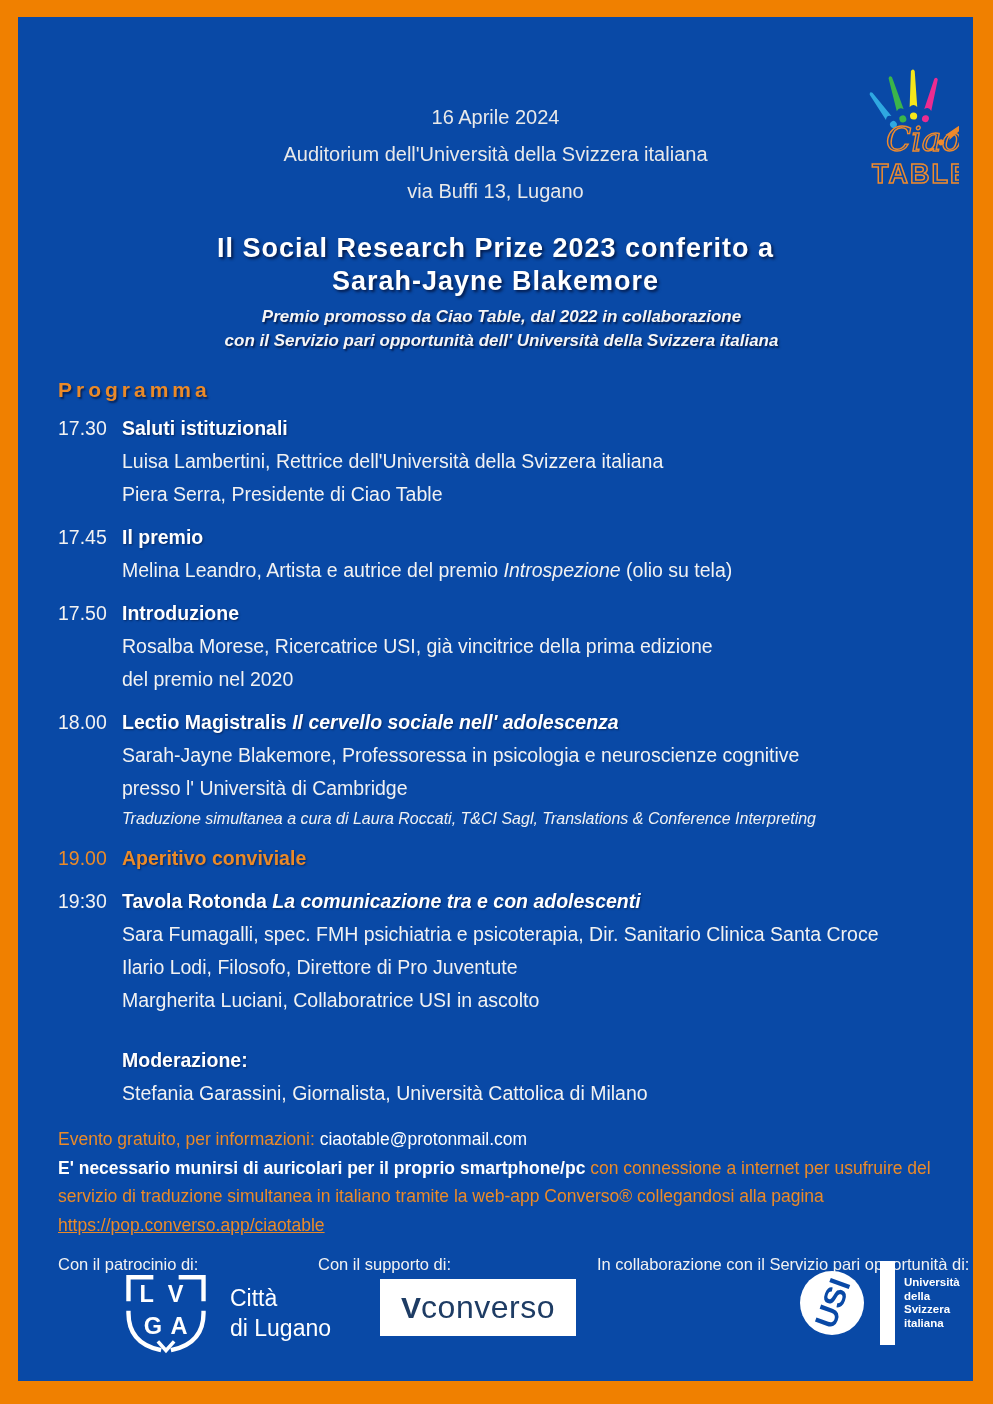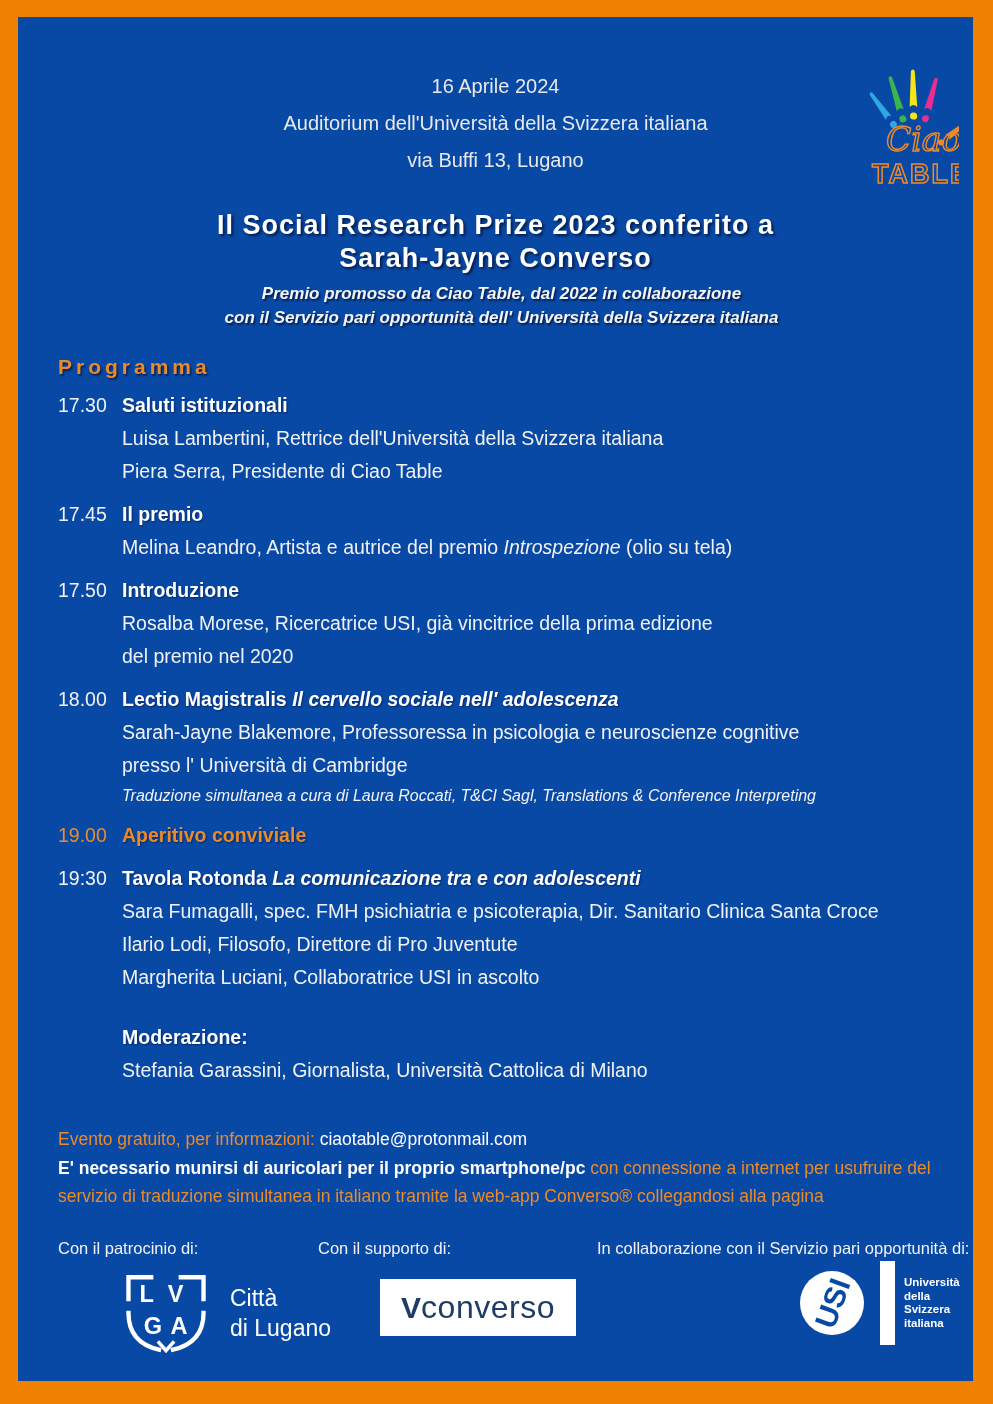--- a/index.html
+++ b/index.html
@@ -2,24 +2,24 @@
 <html><head>
 <meta charset="utf-8">
 <style>
   * { margin:0; padding:0; box-sizing:border-box; }
   body { width:993px; height:1404px; font-family:"Liberation Sans", sans-serif; }
   .page { width:993px; height:1404px; background:#F08000; padding:17px 20px 23px 18px; }
   .canvas { position:relative; width:100%; height:100%; background:#0949A6; color:#F2F2F2; overflow:hidden; }
 
   
   .brand-logo { position:absolute; top:26px; right:14px; width:95px; height:150px; }
-  .header { padding-top:51px; text-align:center; font-size:20px; line-height:37px; color:#E9E9E9; }
-
-  
-  .title-block { margin-top:30px; text-align:center; }
+  .header { padding-top:82px; text-align:center; font-size:20px; line-height:37px; color:#E9E9E9; }
+
+  
+  .title-block { margin-top:22px; text-align:center; }
   .title-line { font-size:27px; font-weight:bold; letter-spacing:1px; line-height:33px; color:#FFFFFF;
                 text-shadow:2px 2px 3px rgba(0,0,25,0.65); }
   .subtitle-block { margin-top:7px; text-align:center; }
   .subtitle-line { font-size:17px; font-weight:bold; font-style:italic; line-height:24px; color:#F5F5F5;
                    text-shadow:1.5px 1.5px 2px rgba(0,0,25,0.6);padding-left:12px; }
 
   
   .program-heading { margin:25px 0 10px 40px; color:#EB8A28; font-size:21px; font-weight:bold;
                      letter-spacing:4px; text-shadow:1.5px 1.5px 2px rgba(0,0,25,0.55); }
   .program-list { margin-left:40px; margin-right:10px; }
@@ -35,21 +35,21 @@
   .bold { font-weight:bold; }
 
   
   .info-block { position:absolute; left:40px; top:1108px; width:900px; font-size:17.5px; line-height:28.5px; }
   .info-line .accent { color:#EB8A28; }
   .info-line .white { color:#FFFFFF; }
   .info-link { color:#EB8A28; text-decoration:underline; }
 
   
   .footer-labels { position:absolute; top:1222px; left:0; width:100%; font-size:16.5px; color:#F2F2F2; }
-  .footer-label { position:absolute; white-space:nowrap; }
+  .footer-label { position:absolute; white-space:nowrap;margin-top:16px; }
   .fl-1 { left:40px; } .fl-2 { left:300px; } .fl-3 { left:579px; }
 
   .lugano-logo { position:absolute; left:100px; top:1252px; display:flex; align-items:center; }
   .lugano-name { margin-left:16px; font-size:23px; line-height:30px; font-weight:400; color:#FFFFFF; }
 
   .converso-logo { position:absolute; left:362px; top:1262px; width:196px; height:57px; background:#FFFFFF;
                    display:flex; align-items:center; justify-content:center; }
   .converso-mark { color:#1E3C64; font-weight:900; font-size:30px; margin-right:2px; letter-spacing:-2px; }
   .converso-text { color:#1E3C64; font-size:32px; font-weight:500; letter-spacing:0.5px; }
 
@@ -92,21 +92,21 @@
     </svg>
 
     <div class="header">
       <div>16 Aprile 2024</div>
       <div>Auditorium dell'Università della Svizzera italiana</div>
       <div>via  Buffi 13, Lugano</div>
     </div>
 
     <div class="title-block">
       <div class="title-line">Il Social Research Prize 2023 conferito a</div>
-      <div class="title-line">Sarah-Jayne Converso</div>
+      <div class="title-line">Sarah-Jayne Blakemore</div>
     </div>
     <div class="subtitle-block">
       <div class="subtitle-line">Premio promosso da Ciao Table, dal 2022 in collaborazione</div>
       <div class="subtitle-line">con il Servizio pari opportunità dell' Università della Svizzera italiana</div>
     </div>
 
     <div class="program-heading">Programma</div>
     <div class="program-list" id="program-list">
         <div class="program-item">
           <div class="pi-time">17.30</div>
@@ -161,20 +161,21 @@
             <div class="pi-title"><span>Moderazione:</span></div>
             <div class="pi-line"><span>Stefania Garassini, Giornalista, Università Cattolica di Milano</span></div>
           </div>
         </div>
       </div>
 
     <div class="info-block" id="info-block">
         <div class="info-line"><span class="accent">Evento gratuito, per informazioni: </span><span class="white">ciaotable@protonmail.com</span></div>
         <div class="info-line"><span class="bold white">E' necessario munirsi di auricolari per il proprio smartphone/pc</span><span class="accent"> con connessione a internet per usufruire del</span></div>
         <div class="info-line"><span class="accent">servizio di traduzione simultanea in italiano tramite la web-app Converso® collegandosi alla pagina</span></div>
+        <div class="info-line"><a href="#" class="info-link accent">https://pop.converso.app/ciaotable</a></div>
       </div>
 
     <div class="footer-labels">
       <span class="footer-label fl-1">Con il patrocinio di:</span>
       <span class="footer-label fl-2">Con il supporto di:</span>
       <span class="footer-label fl-3">In collaborazione con il Servizio pari opportunità di:</span>
     </div>
 
     <div class="lugano-logo">
       <svg width="96" height="88" viewBox="0 0 110 100">

